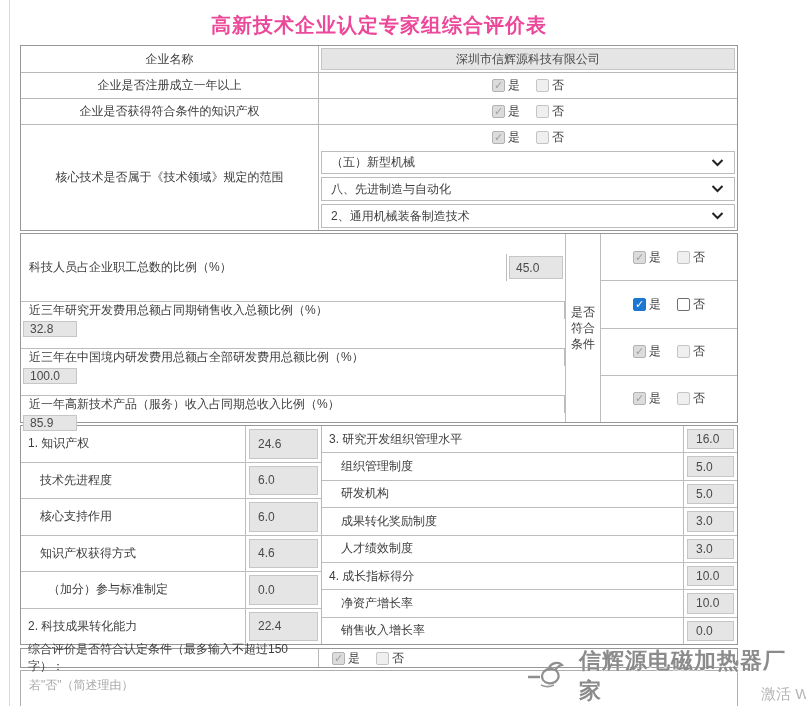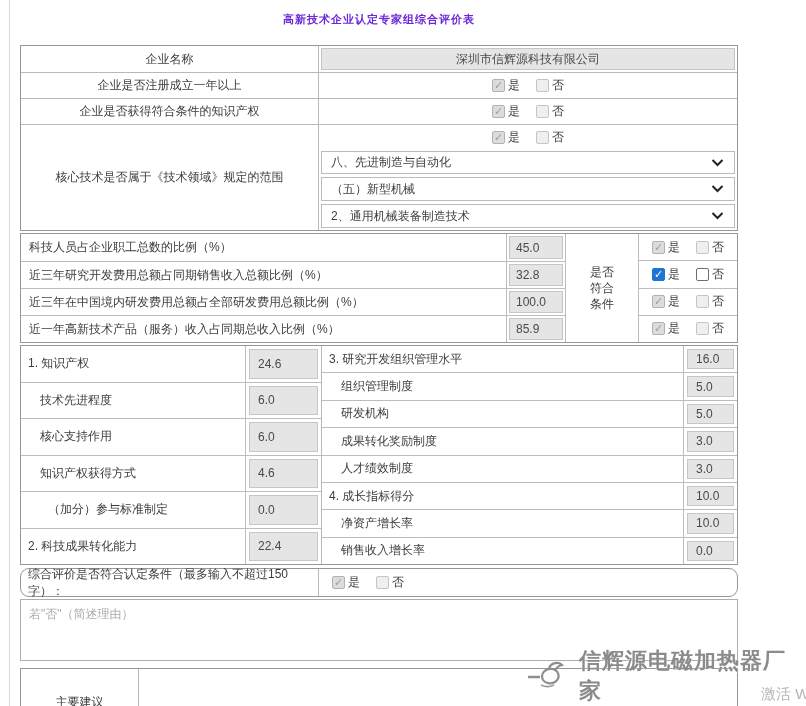--- a/index.html
+++ b/index.html
@@ -5,21 +5,21 @@
   * { margin:0; padding:0; box-sizing:border-box; }
   html,body { background:#fff; }
   body {
     width:806px; height:706px; overflow:hidden; position:relative;
     font-family:"Liberation Sans","DejaVu Sans",sans-serif;
     font-size:12px; color:#3d3d3d;
   }
   .page-left-line { position:absolute; left:9px; top:0; width:1px; height:706px; background:#d8d8d8; }
   .content { margin-left:20px; width:718px; }
   .title { margin-top:12px; margin-bottom:11px; height:22px; text-align:center;
-           font-size:11px; font-weight:bold; color:#6d28d9; letter-spacing:1px; }
+           font-size:20px; font-weight:bold; color:#ec4899; letter-spacing:1px; }
 
   
   .tbl { border:1px solid #979797; background:#fff; }
 
   
   .t1-row { display:flex; }
   .t1-row + .t1-row { border-top:1px solid #b8b8b8; }
   .t1-label { width:298px; border-right:1px solid #b8b8b8; display:flex;
               align-items:center; justify-content:center; text-align:center; padding:0 6px; }
   .t1-right { flex:1; display:flex; flex-direction:column; }
@@ -45,27 +45,27 @@
 
   
   .dd { height:24px; margin:1px 2px 2px 2px; border:1px solid #bcbcbc; background:#fff;
         display:flex; align-items:center; justify-content:space-between; padding:0 10px 0 9px; }
   .dd-sub { height:25px; }
   .chev { display:flex; align-items:center; }
 
   
   .t2 { margin-top:2px; display:flex; }
   .t2-main { width:544px; display:flex; flex-direction:column; }
-  .t2-row { display:flex; height:27px; }
-  .t2-row + .t2-row { border-top:1px solid #bdbdbd; }
+  .t2-row { display:flex; height:27px;margin-top:20px; }
+  .t2-row + .t2-row { border-top:1px solid #bdbdbd;flex-direction:column; }
   .t2-lab { flex:1; display:flex; align-items:center; padding-left:8px; border-right:1px solid #bdbdbd; }
   .t2-val { width:58px; display:flex; }
   .vbox { flex:1; margin:2px; background:#e5e5e5; border:1px solid #c6c6c6;
           display:flex; align-items:center; padding-left:6px; color:#4a4a4a; }
-  .t2-cond { width:74px; border-left:1px solid #bdbdbd; border-right:1px solid #bdbdbd;
+  .t2-cond { width:36px; border-left:1px solid #bdbdbd; border-right:1px solid #bdbdbd;
              display:flex; flex-direction:column; align-items:center; justify-content:center;
              line-height:16px; }
   .t2-cbs { flex:1; display:flex; flex-direction:column; }
   .t2-cb-row { flex:1; display:flex; align-items:center; justify-content:center; }
   .t2-cb-row + .t2-cb-row { border-top:1px solid #bdbdbd; }
 
   
   .t3 { margin-top:2px; display:flex; height:220px; }
   .t3-a { width:119px; border-right:1px solid #b8b8b8; display:flex; flex-direction:column;
           align-items:center; justify-content:center; }
@@ -77,21 +77,21 @@
   .srow { flex:1; display:flex; }
   .srow + .srow { border-top:1px solid #bdbdbd; }
   .srow .lab { flex:1; display:flex; align-items:center; border-right:1px solid #bdbdbd; padding-left:7px; }
   .srow .lab.ind1 { padding-left:19px; }
   .srow .lab.ind2 { padding-left:27px; }
   .t3-b .val { width:75px; display:flex; }
   .t3-c .val { width:53px; display:flex; }
   .srow .vbox { margin:3px; padding-left:8px; }
 
   
-  .eval { margin-top:3px; display:flex; height:29px;border-radius:9px; }
+  .eval { margin-top:3px; display:flex; height:20px; }
   .eval-lab { width:298px; border-right:1px solid #b8b8b8; display:flex; align-items:center; padding-left:7px; }
   .eval-cbs { flex:1; display:flex; align-items:center; padding-left:13px; }
 
   
   .reason { margin-top:2px; width:718px; height:62px; border:1px solid #aeaeae; resize:none;
             font-family:inherit; font-size:12px; color:#3d3d3d; padding:6px 8px; display:block;
             background:#fff; outline:none; }
   .reason::placeholder { color:#a9a9a9; }
 
   
@@ -149,29 +149,29 @@
       <div class="t1-right">
         <div class="dd-sub cell-center">
           <span class="cbg">
             <span class="cb cb-dis-on"></span>
             <span class="cbl first">是</span>
             <span class="cb cb-dis-off"></span>
             <span class="cbl">否</span>
           </span>
         </div>
         <div class="dd">
-          <span>八、先进制造与自动化</span>
+          <span>（五）新型机械</span>
           <span class="chev">
             <svg width="13" height="8" viewBox="0 0 13 8">
                 <polyline points="1.5,1 6.5,6 11.5,1" fill="none" stroke="#222" stroke-width="2"></polyline>
               </svg>
           </span>
         </div>
         <div class="dd">
-          <span>（五）新型机械</span>
+          <span>八、先进制造与自动化</span>
           <span class="chev">
             <svg width="13" height="8" viewBox="0 0 13 8">
                 <polyline points="1.5,1 6.5,6 11.5,1" fill="none" stroke="#222" stroke-width="2"></polyline>
               </svg>
           </span>
         </div>
         <div class="dd">
           <span>2、通用机械装备制造技术</span>
           <span class="chev">
             <svg width="13" height="8" viewBox="0 0 13 8">

